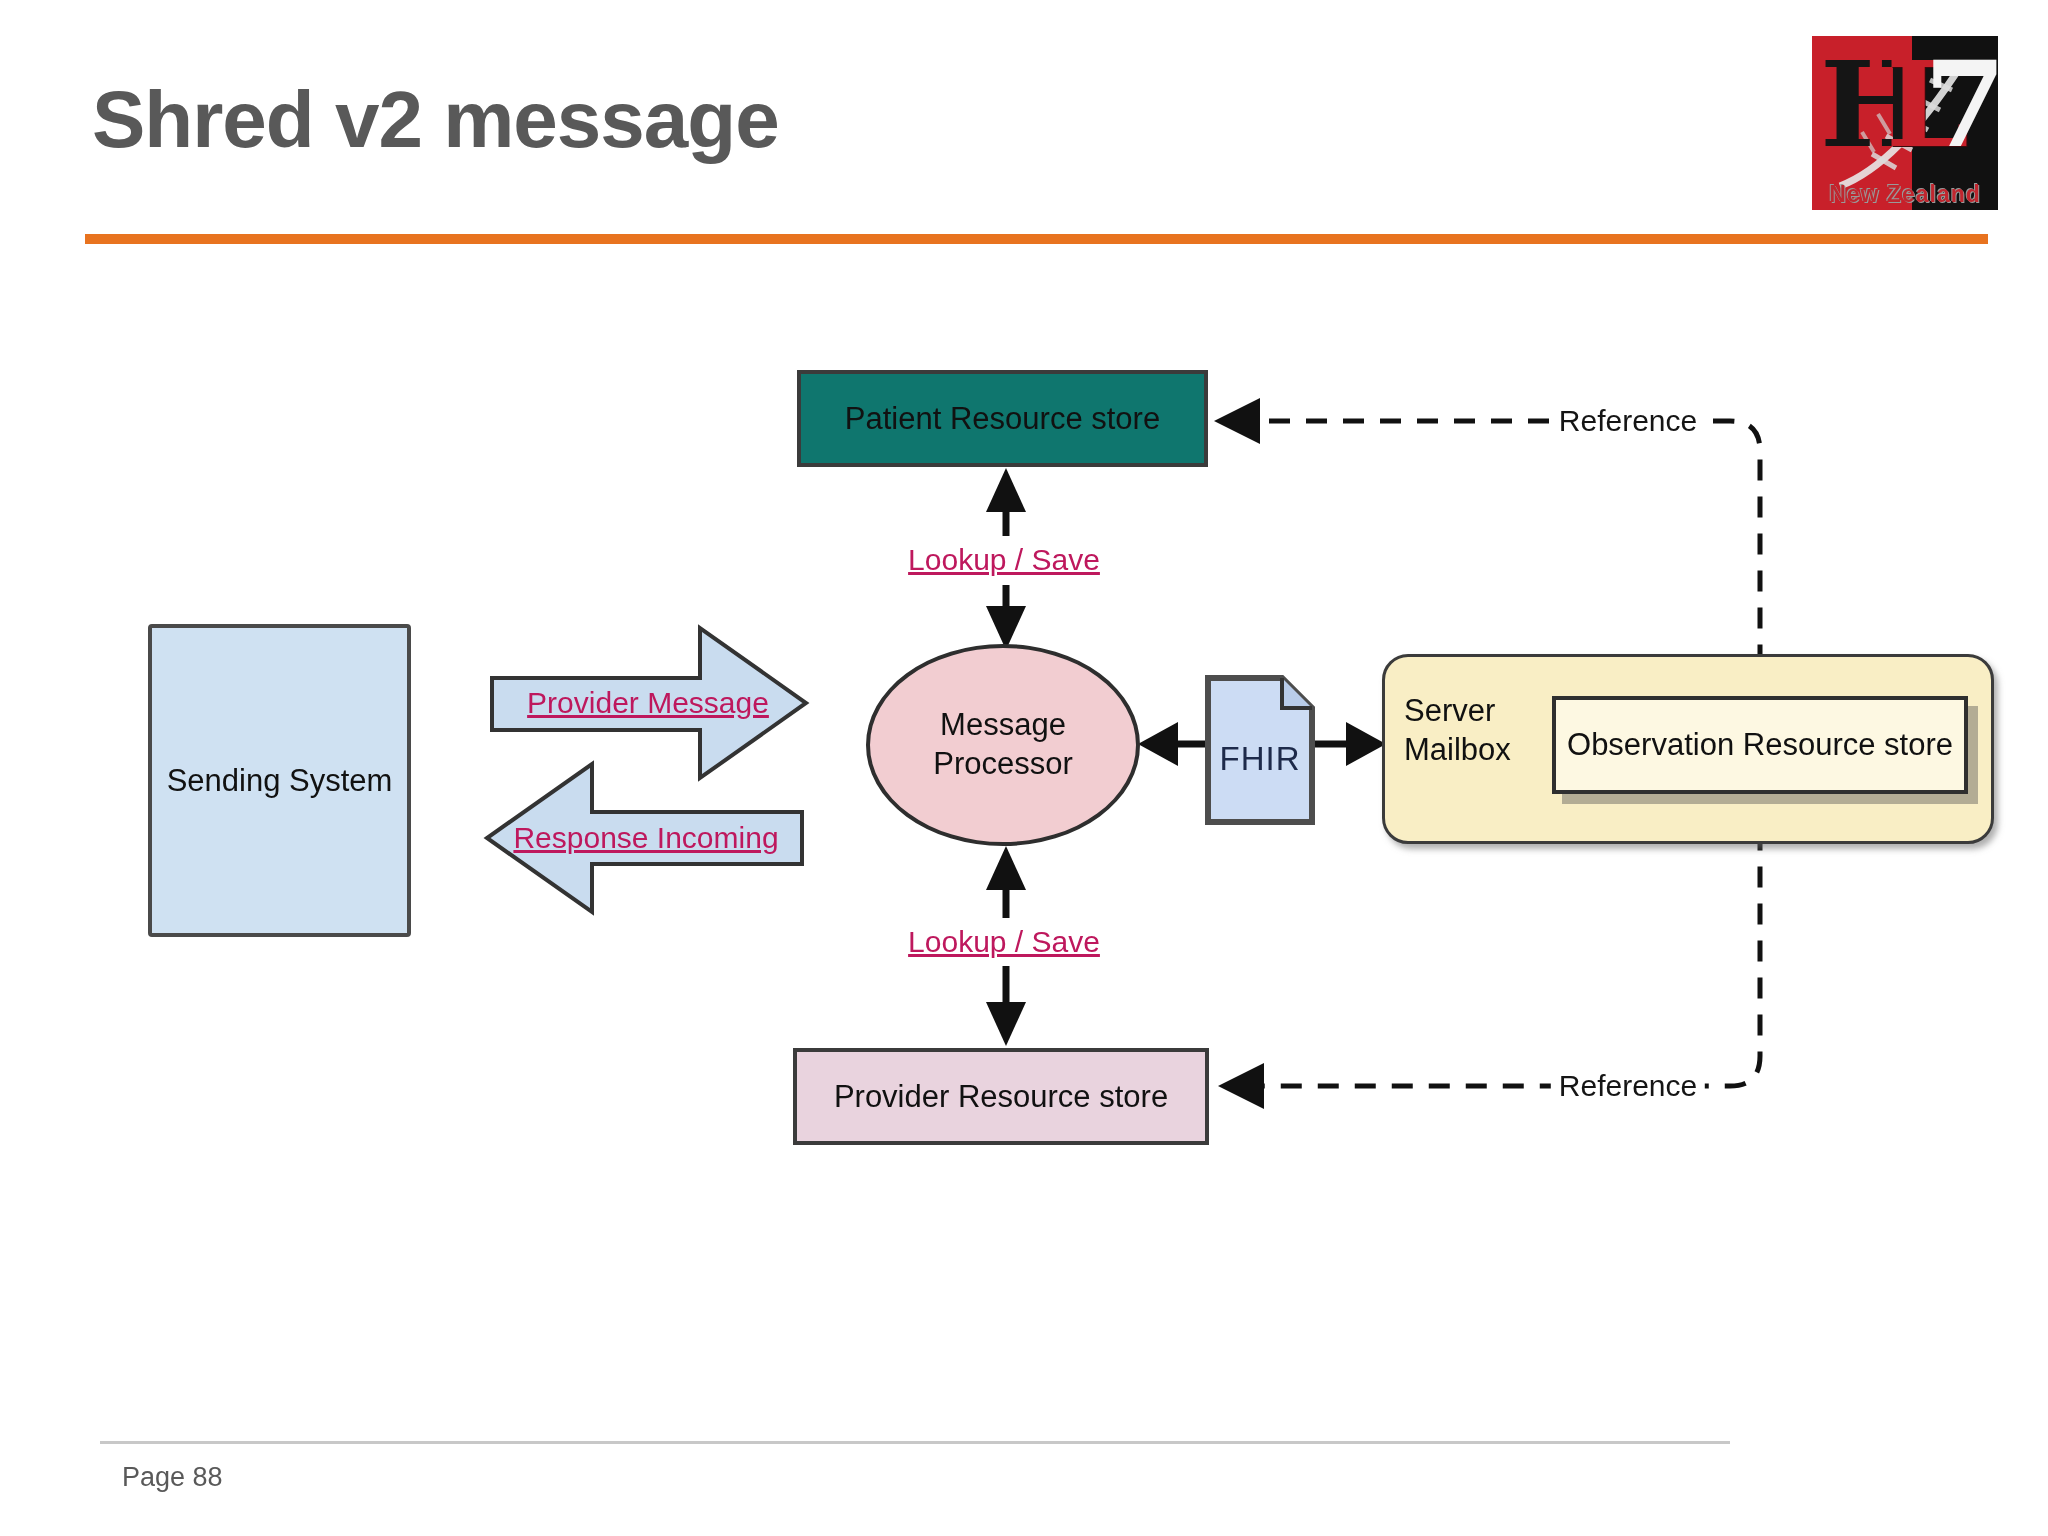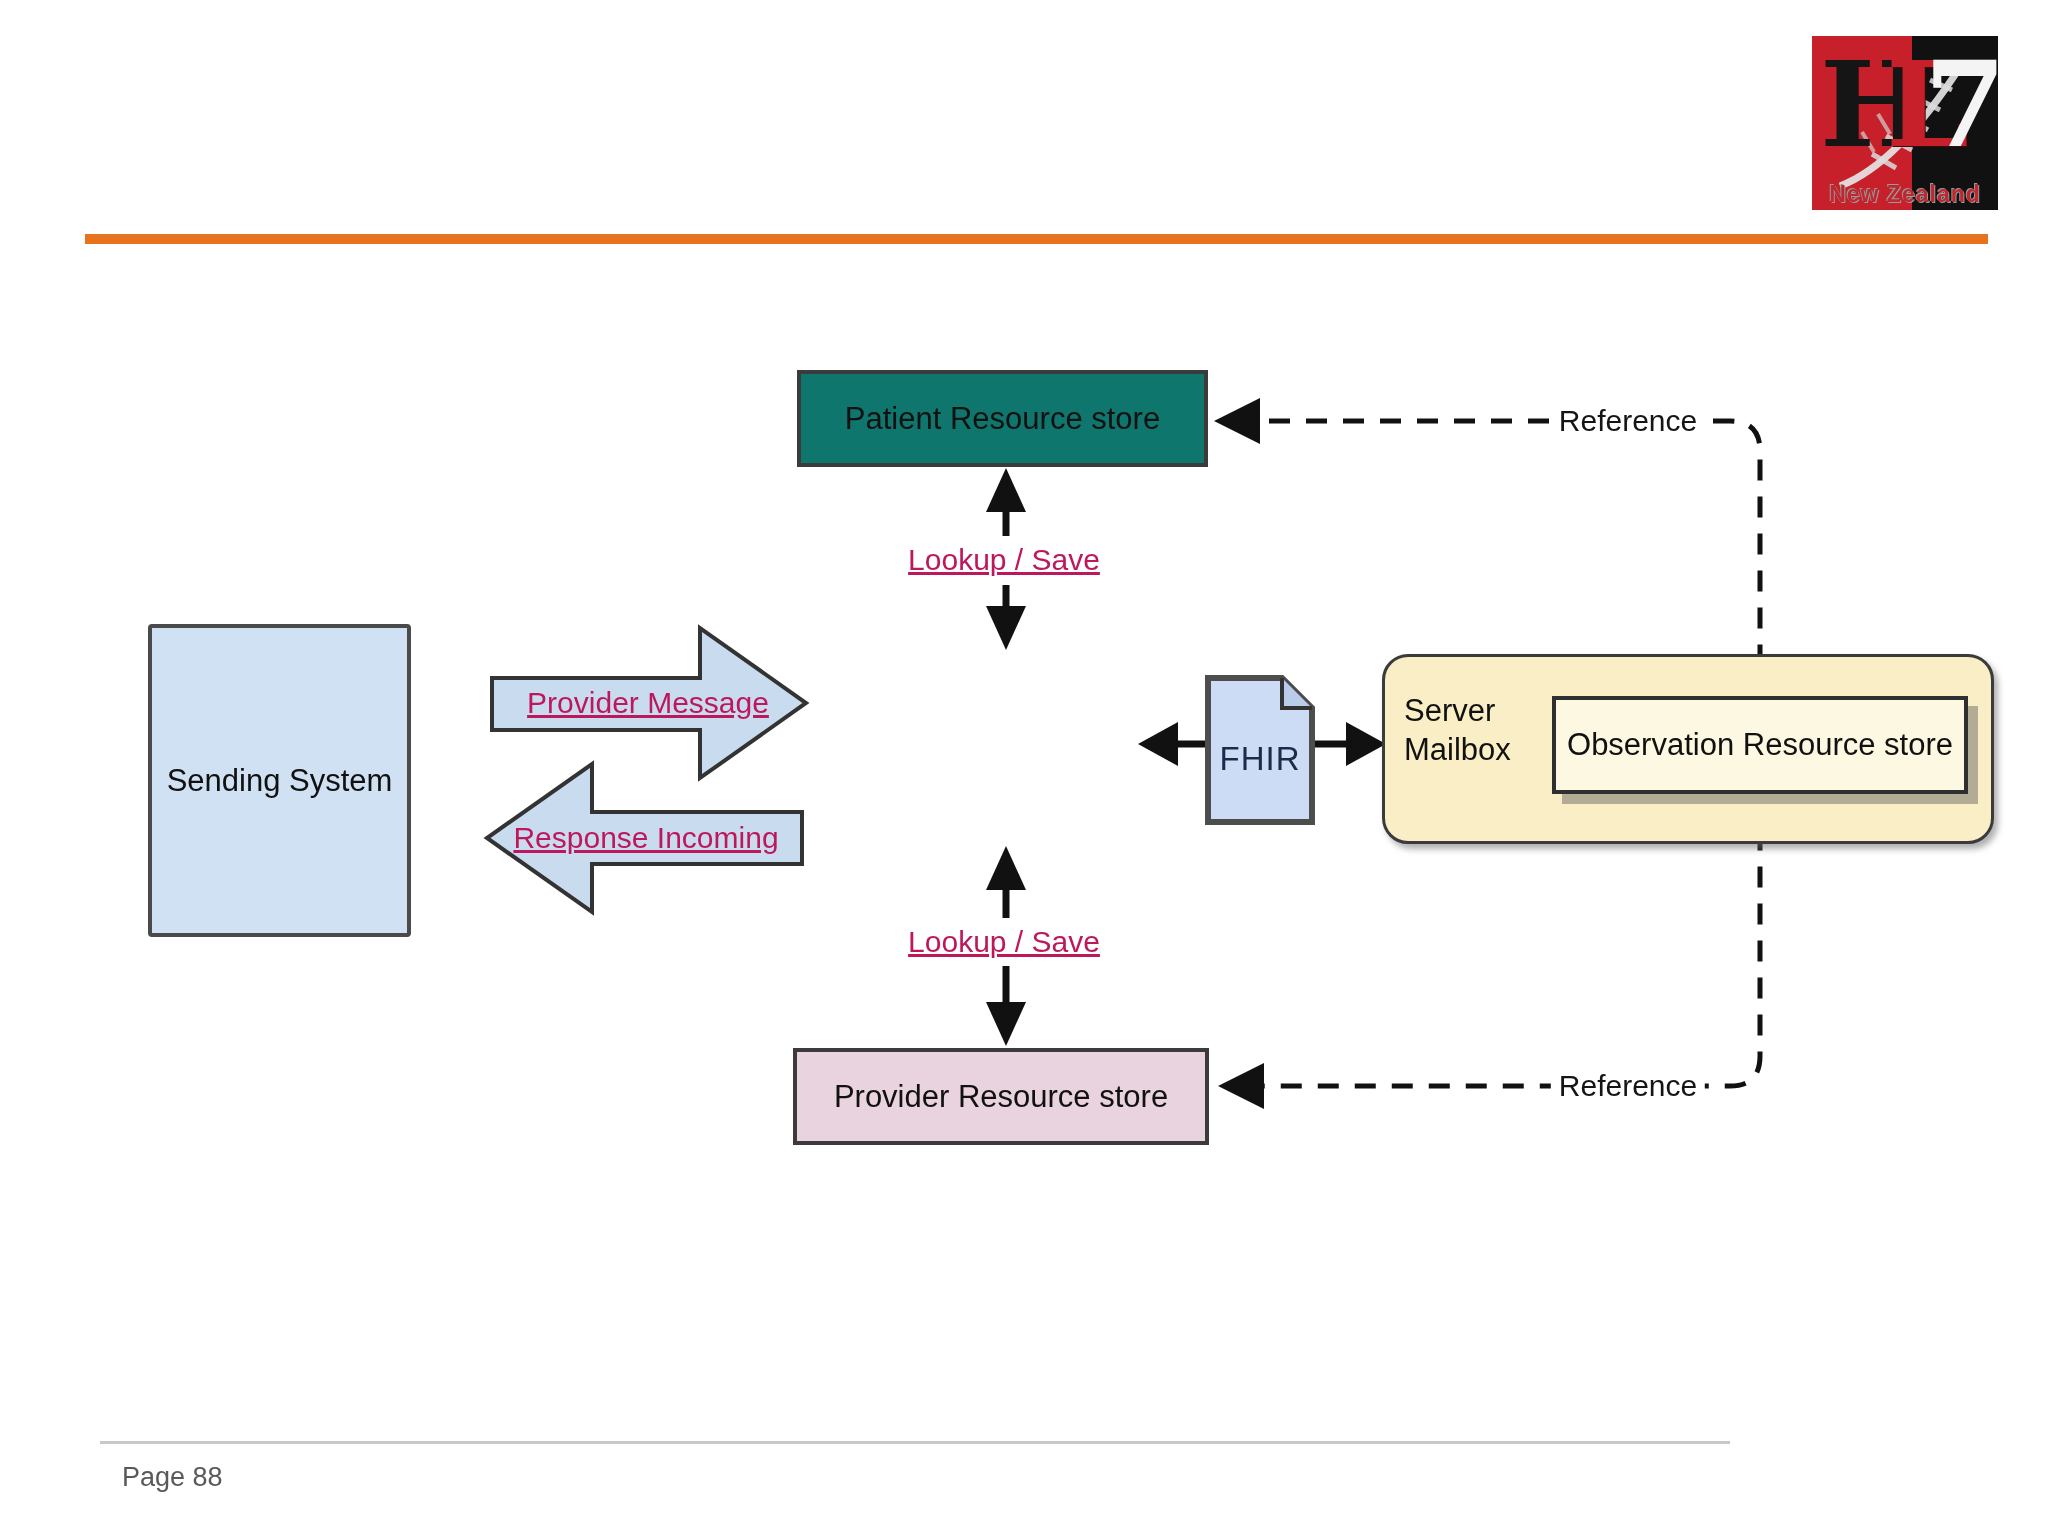--- a/index.html
+++ b/index.html
@@ -59,20 +59,21 @@
   
   .footer-rule{left:100px;top:1441px;width:1630px;height:3px;background:#c8c8c8;}
   .page-label{left:122px;top:1462px;font-size:27px;color:#595959;}
   svg.layer{position:absolute;left:0;top:0;}
 </style>
 </head>
 <body>
 
 <div class="slide">
 
+  <div class="abs title" style="color: rgb(89, 89, 89);">Shred v2 message</div>
   <div class="abs title-rule" style="background-color: rgb(232, 115, 31);"></div>
 
   <div class="abs logo">
     <div class="logo-red" style="background-color: rgb(200, 32, 42);"></div>
     <svg class="logo-fern" viewBox="0 0 186 174">
       <path d="M28 150 Q86 128 150 28" stroke="#e8e8e8" stroke-width="7" fill="none" opacity="0.9"></path>
       <path d="M60 118 L84 132 M74 100 L100 114 M90 80 L116 94 M104 62 L128 74 M118 44 L140 54" stroke="#dcdcdc" stroke-width="5" fill="none" opacity="0.85"></path>
       <path d="M62 116 L50 96 M78 98 L66 78 M94 78 L84 58 M108 60 L100 42" stroke="#d0d0d0" stroke-width="4" fill="none" opacity="0.7"></path>
     </svg>
     <div class="logo-letters">
@@ -114,20 +115,22 @@
     <polygon fill="#111111" points="1214,421 1260,398 1260,444"></polygon>
     <polygon fill="#111111" points="1218,1086 1264,1063 1264,1109"></polygon>
   </svg>
 
   <div class="abs node sending" style="background-color: rgb(207, 225, 242);">Sending System</div>
 
   <div class="abs node patient" style="background-color: #0f766e;">Patient Resource store</div>
 
   <div class="abs node provider" style="background-color: rgb(233, 211, 222);">Provider Resource store</div>
 
+  <div class="abs node processor" style="background-color: rgb(242, 205, 209);">Message
+Processor</div>
 
   <div class="abs node mailbox" style="background-color: rgb(249, 238, 197);"></div>
   <div class="abs mailbox-label">Server
 Mailbox</div>
 
   <div class="abs node observation" style="background-color: rgb(253, 248, 226);">Observation Resource store</div>
 
   <div class="abs fhir">
     <svg width="112" height="152" viewBox="0 0 112 152">
       <path d="M4 4 H78 L108 34 V148 H4 Z" stroke="#4d4d4d" stroke-width="6" fill="#CCDCF4"></path>

